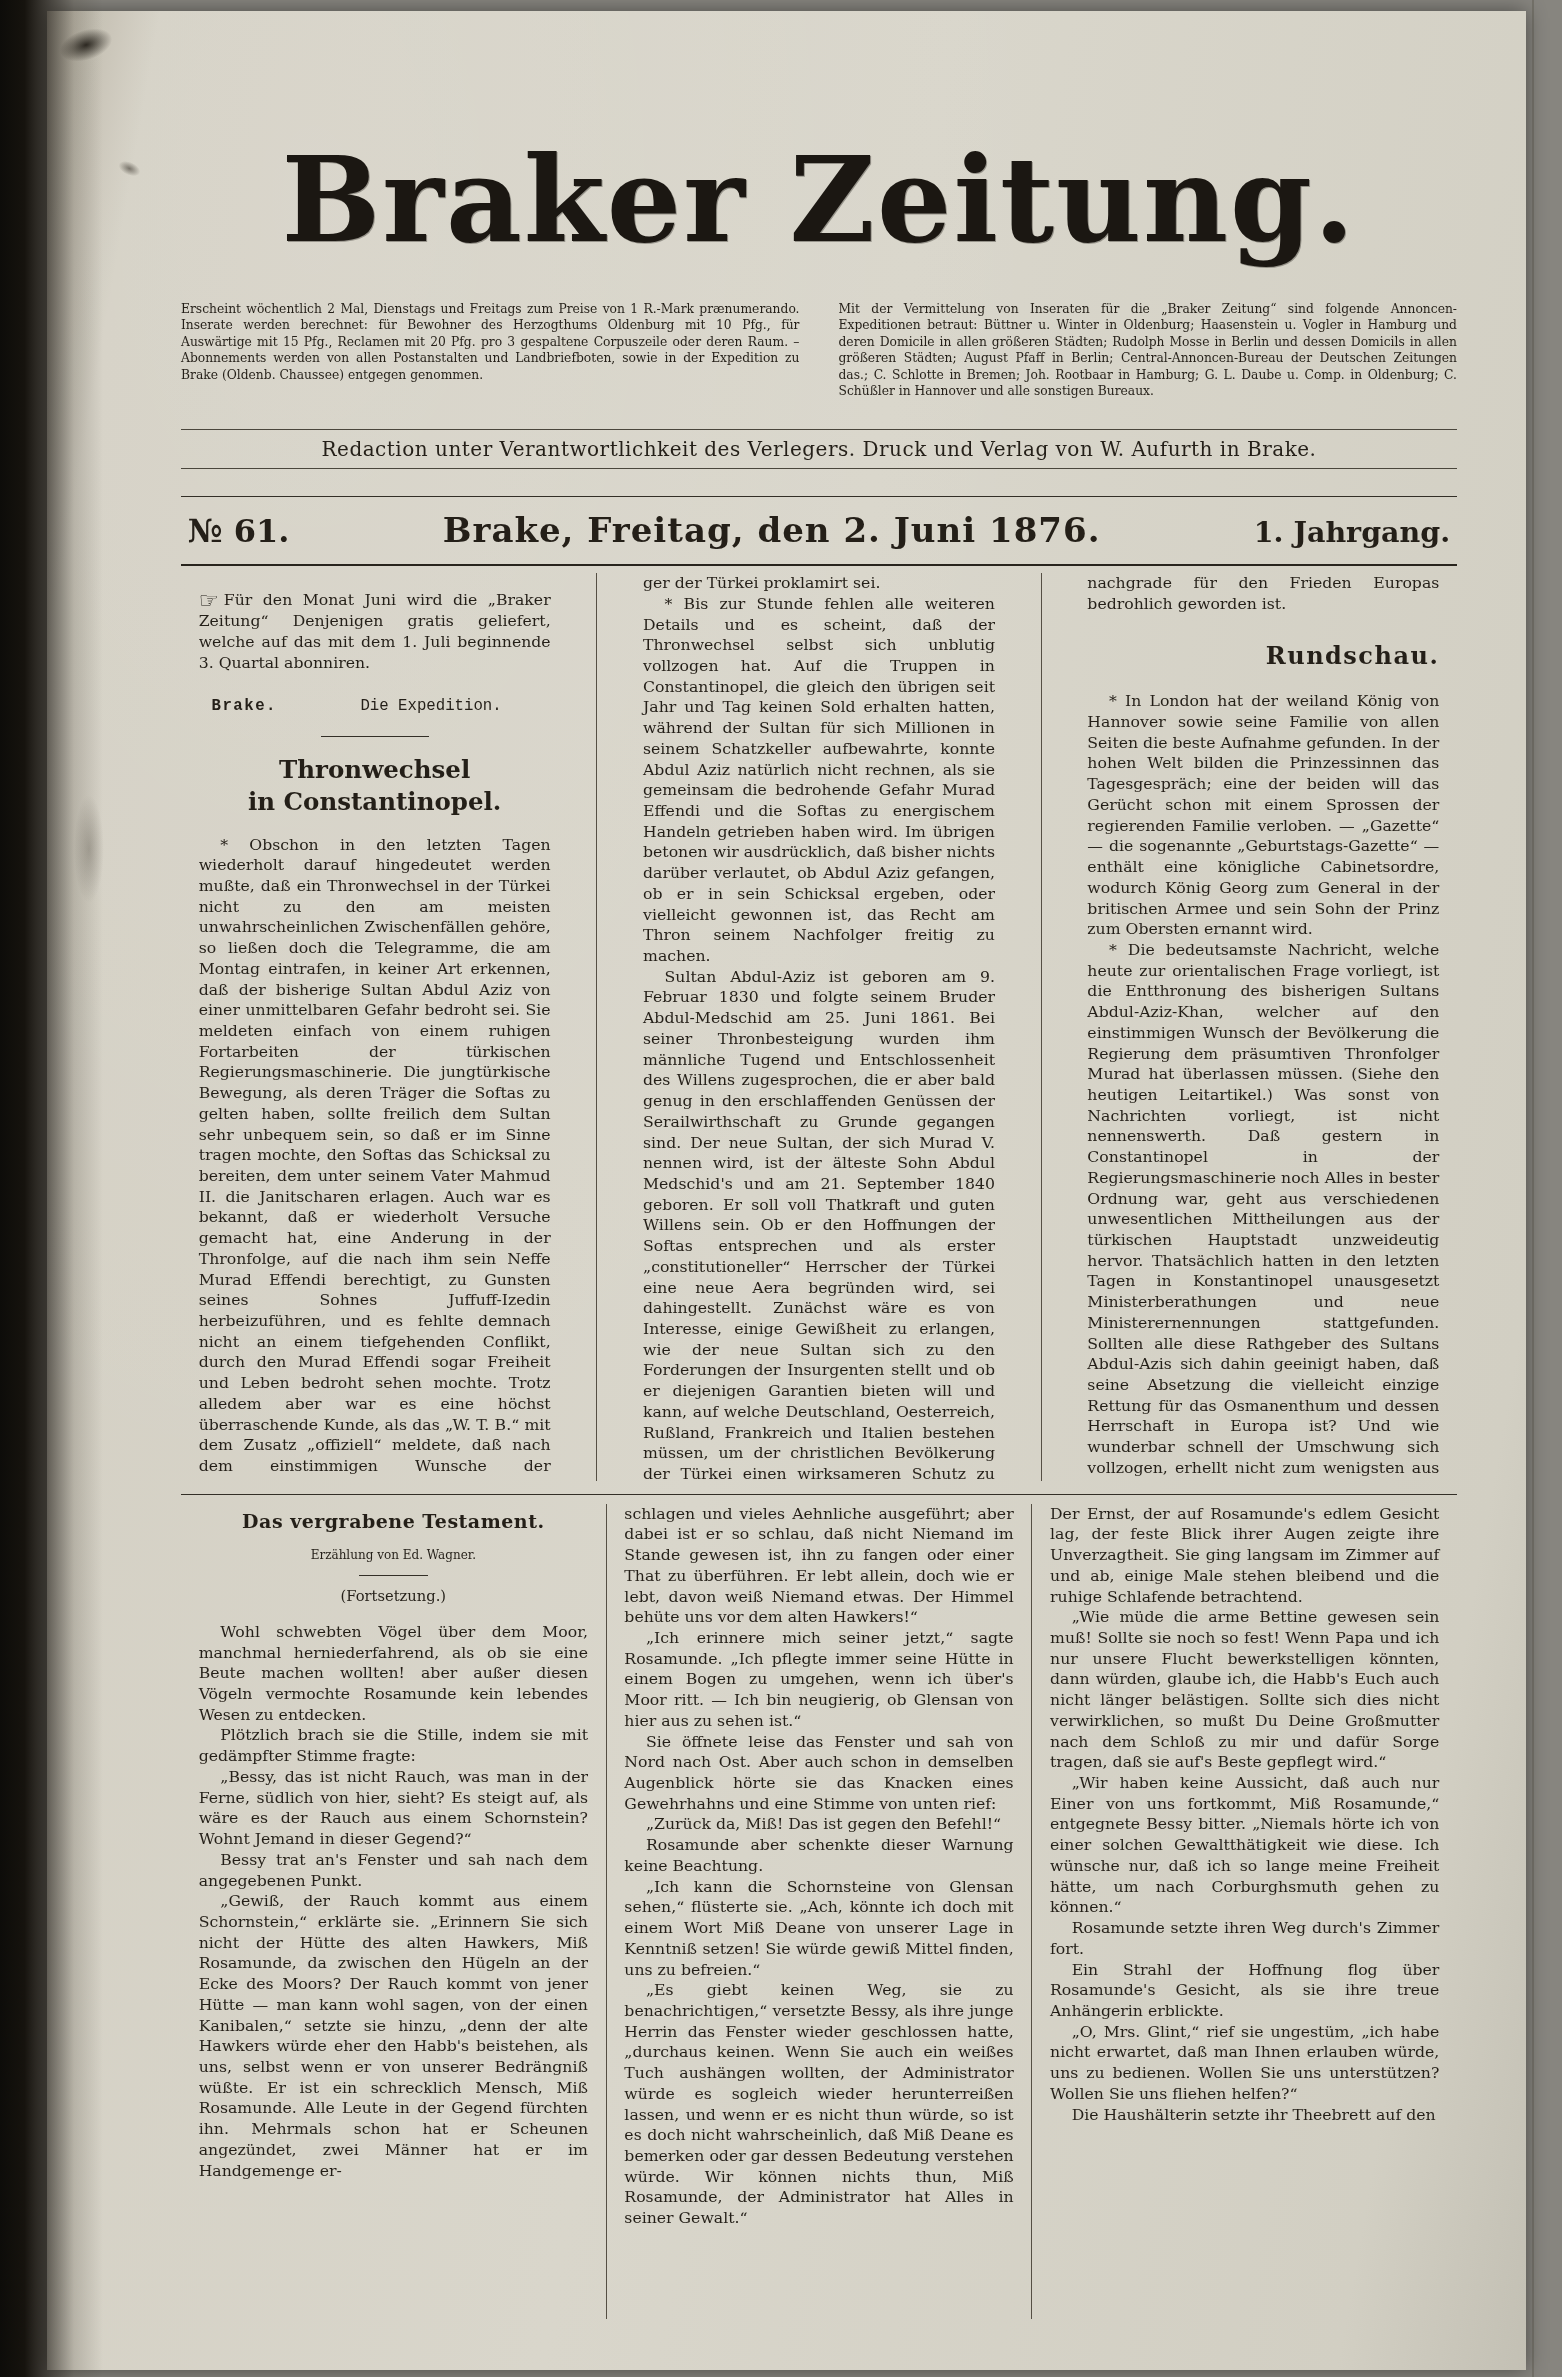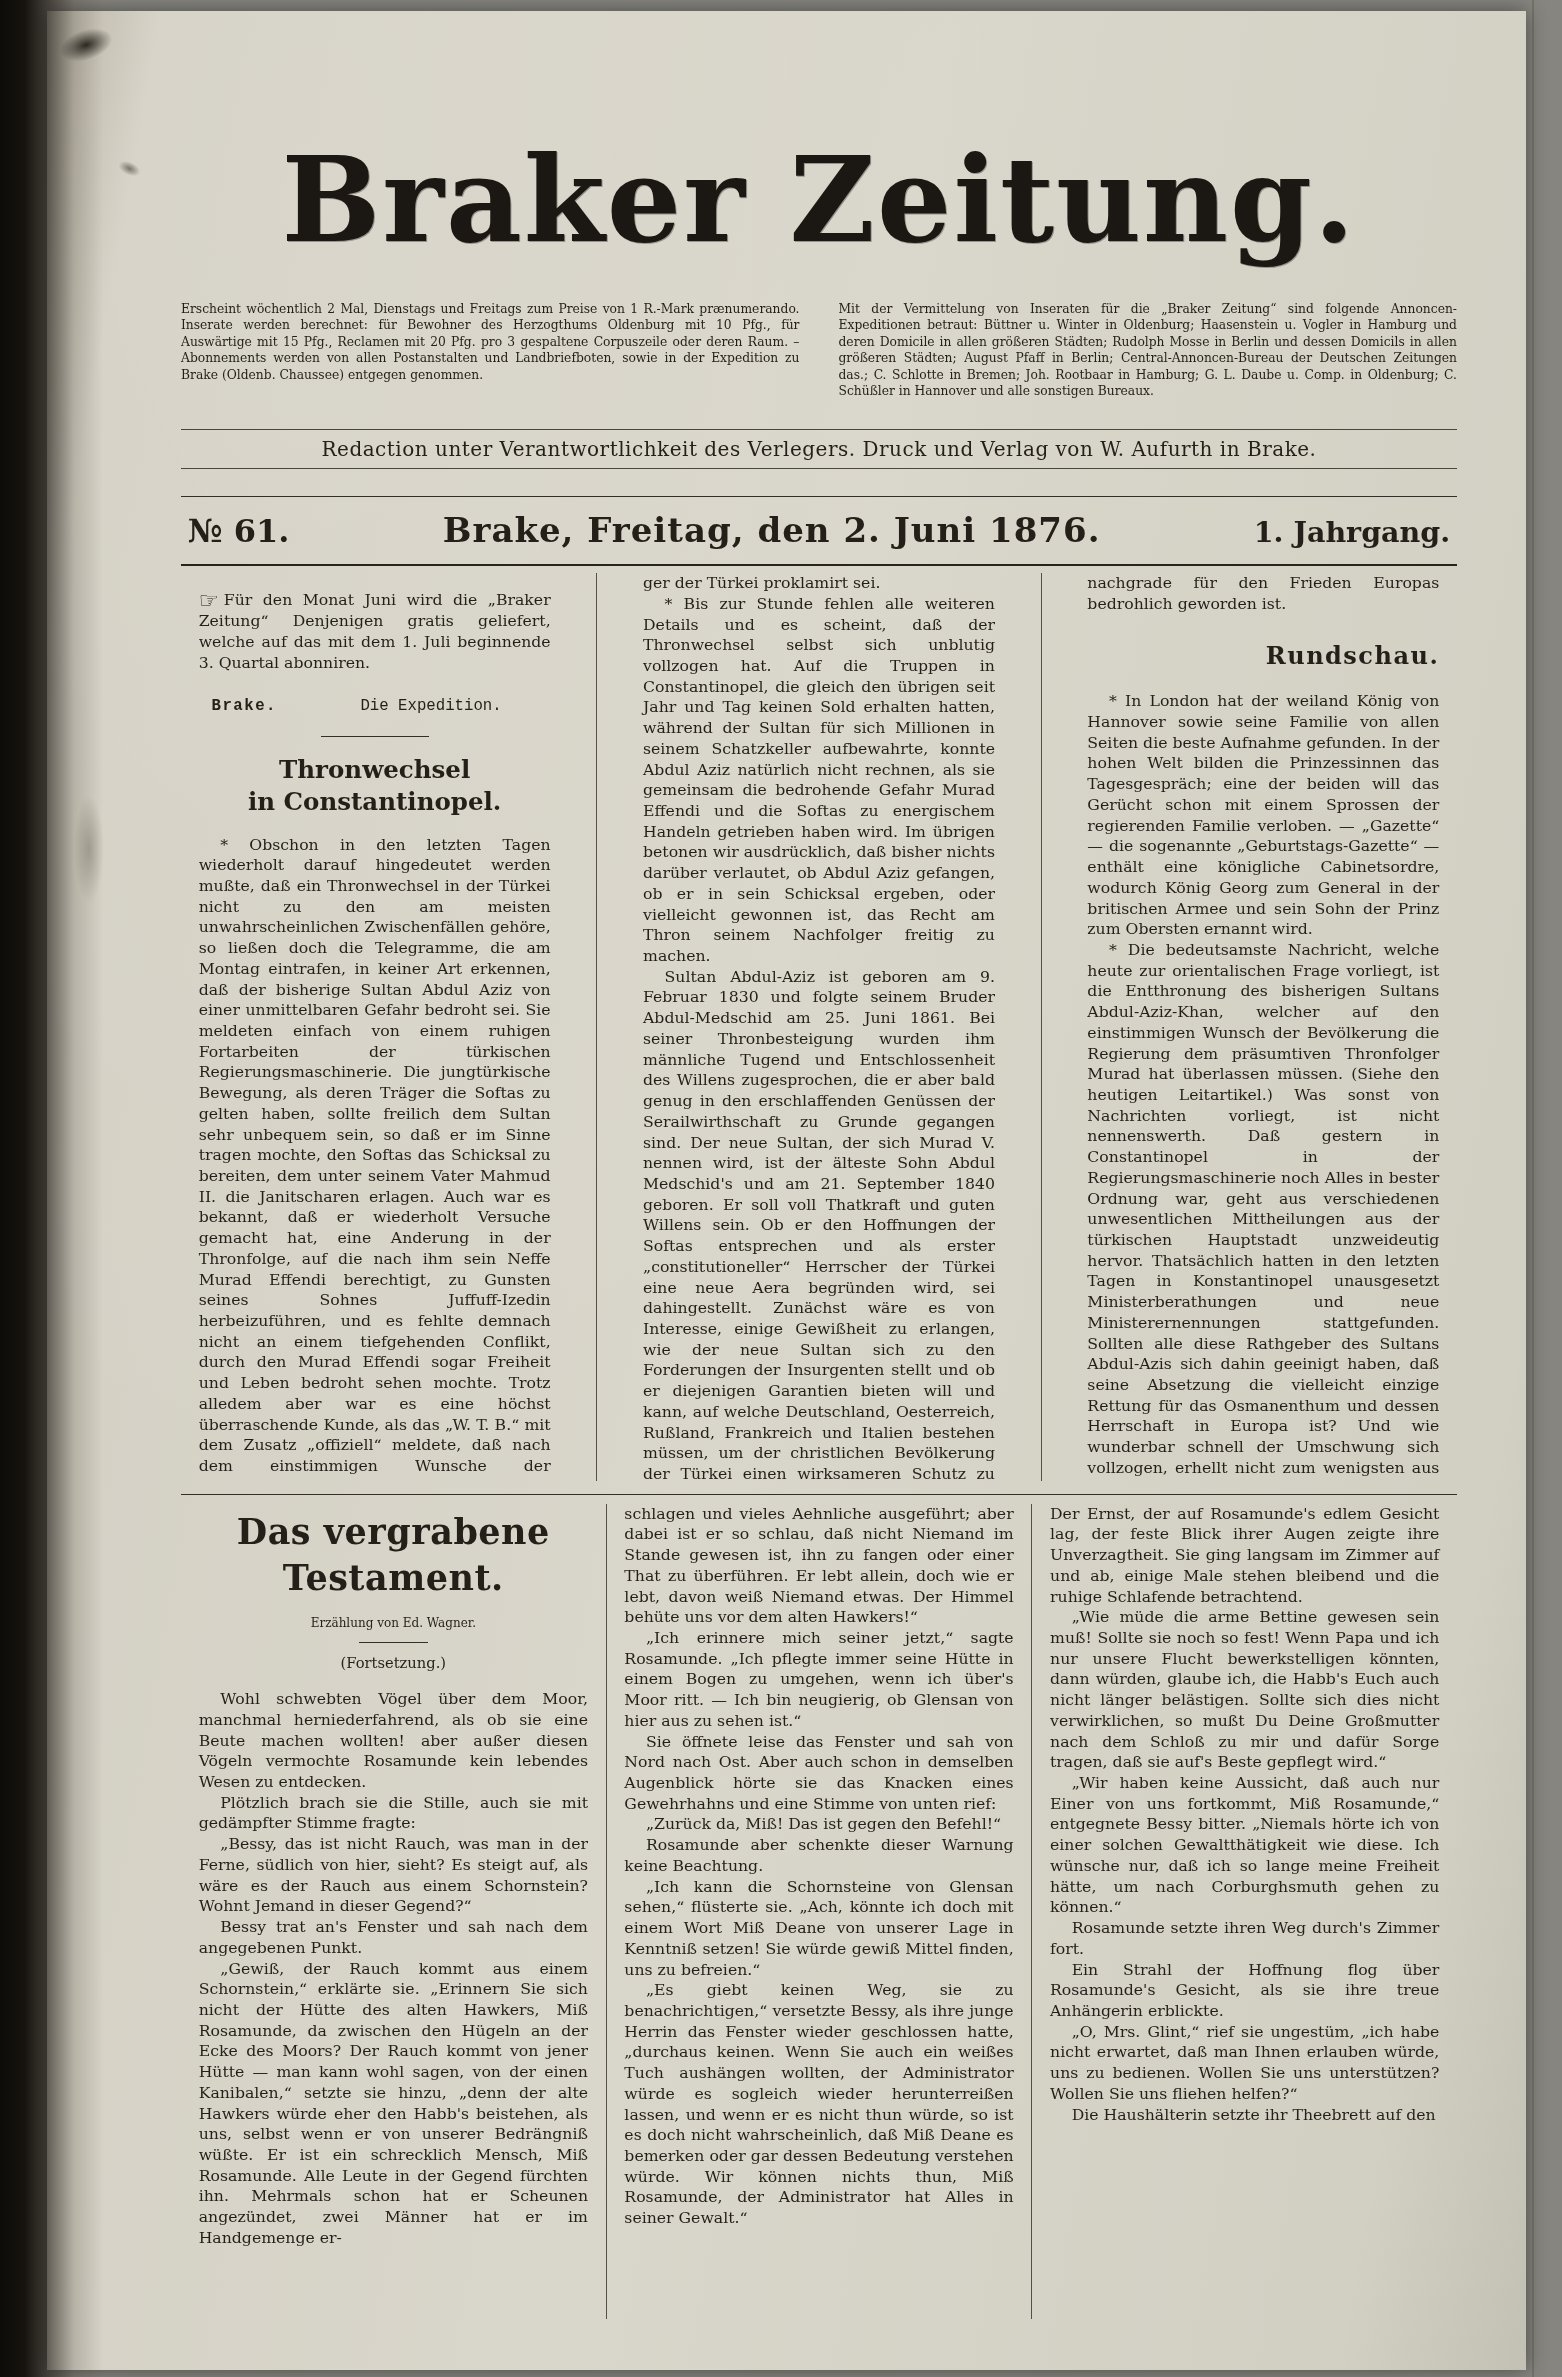--- a/index.html
+++ b/index.html
@@ -66,21 +66,21 @@
   .notice{margin-top:12.8px;}
   .notice .ntext{font-size:15.7px;line-height:1.32;text-align:justify;text-indent:0;}
   .manicule{font-size:22.6px;line-height:1;vertical-align:-2.9px;padding-right:4.9px;color:#15120d;}
   .notice-sign{display:flex;justify-content:space-between;padding:6.9px 49px 0 12.8px;font-size:15.7px;font-family:Liberation Mono, monospace;}
   .notice-place{font-weight:bold;letter-spacing:1.5px;}
   .short-rule{width:108px;height:1px;margin:19.6px auto 16.7px;background:#332f27;}
   .short-rule.sm{width:69px;margin:10.8px auto 9.8px;}
 
   .article-head{text-align:center;font-weight:bold;font-size:24.5px;line-height:1.3;margin:0 0 16.7px;}
   .rundschau-head{text-align:right;font-weight:bold;font-size:24px;letter-spacing:1.5px;margin:25.5px 0 19.6px;}
-  .feuil-title{text-align:center;font-weight:bold;font-size:35px;margin:4.9px 0 14.7px;letter-spacing:0.5px;}
+  .feuil-title{text-align:center;font-weight:bold;font-size:19px;margin:4.9px 0 14.7px;letter-spacing:0.5px;}
   .feuil-sub{text-align:center;font-size:12px;margin:0;}
   .feuil-note{text-align:center;font-size:14.7px;margin:8.8px 0 16.7px;}
   .section-rule{height:1px;background:#332f27;margin:12.8px 0 8.8px;}
 </style>
 </head>
 <body>
 
 <div class="page">
   <div class="content">
 
@@ -143,21 +143,21 @@
     <div class="section-rule"></div>
 
     <div class="section section-bottom">
       <div class="col">
         <div class="feuil-title">Das vergrabene Testament.</div>
         <div class="feuil-sub">Erzählung von Ed. Wagner.</div>
         <div class="short-rule sm"></div>
         <div class="feuil-note">(Fortsetzung.)</div>
         <div>
             <p class="para">Wohl schwebten Vögel über dem Moor, manchmal herniederfahrend, als ob sie eine Beute machen wollten! aber außer diesen Vögeln vermochte Rosamunde kein lebendes Wesen zu entdecken.</p>
-            <p class="para">Plötzlich brach sie die Stille, auch sie mit gedämpfter Stimme fragte:</p>
+            <p class="para">Plötzlich brach sie die Stille, indem sie mit gedämpfter Stimme fragte:</p>
             <p class="para">„Bessy, das ist nicht Rauch, was man in der Ferne, südlich von hier, sieht? Es steigt auf, als wäre es der Rauch aus einem Schornstein? Wohnt Jemand in dieser Gegend?“</p>
             <p class="para">Bessy trat an's Fenster und sah nach dem angegebenen Punkt.</p>
             <p class="para">„Gewiß, der Rauch kommt aus einem Schornstein,“ erklärte sie. „Erinnern Sie sich nicht der Hütte des alten Hawkers, Miß Rosamunde, da zwischen den Hügeln an der Ecke des Moors? Der Rauch kommt von jener Hütte — man kann wohl sagen, von der einen Kanibalen,“ setzte sie hinzu, „denn der alte Hawkers würde eher den Habb's beistehen, als uns, selbst wenn er von unserer Bedrängniß wüßte. Er ist ein schrecklich Mensch, Miß Rosamunde. Alle Leute in der Gegend fürchten ihn. Mehrmals schon hat er Scheunen angezündet, zwei Männer hat er im Handgemenge er-</p>
           </div>
       </div>
       <div class="divider"></div>
       <div class="col cont-first">
         <div class="cont-first">
             <p class="para">schlagen und vieles Aehnliche ausgeführt; aber dabei ist er so schlau, daß nicht Niemand im Stande gewesen ist, ihn zu fangen oder einer That zu überführen. Er lebt allein, doch wie er lebt, davon weiß Niemand etwas. Der Himmel behüte uns vor dem alten Hawkers!“</p>
             <p class="para">„Ich erinnere mich seiner jetzt,“ sagte Rosamunde. „Ich pflegte immer seine Hütte in einem Bogen zu umgehen, wenn ich über's Moor ritt. — Ich bin neugierig, ob Glensan von hier aus zu sehen ist.“</p>

